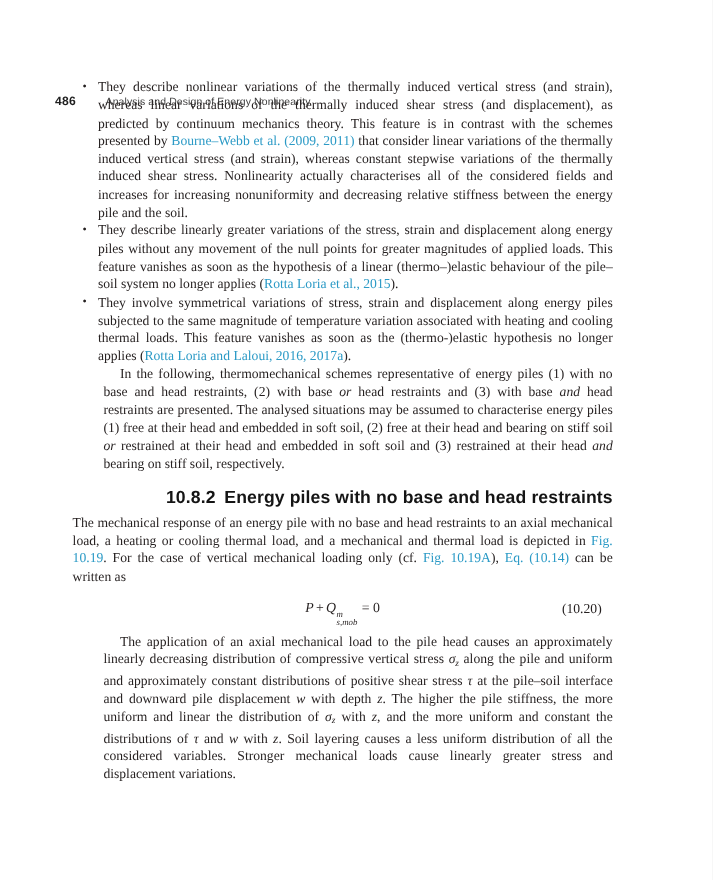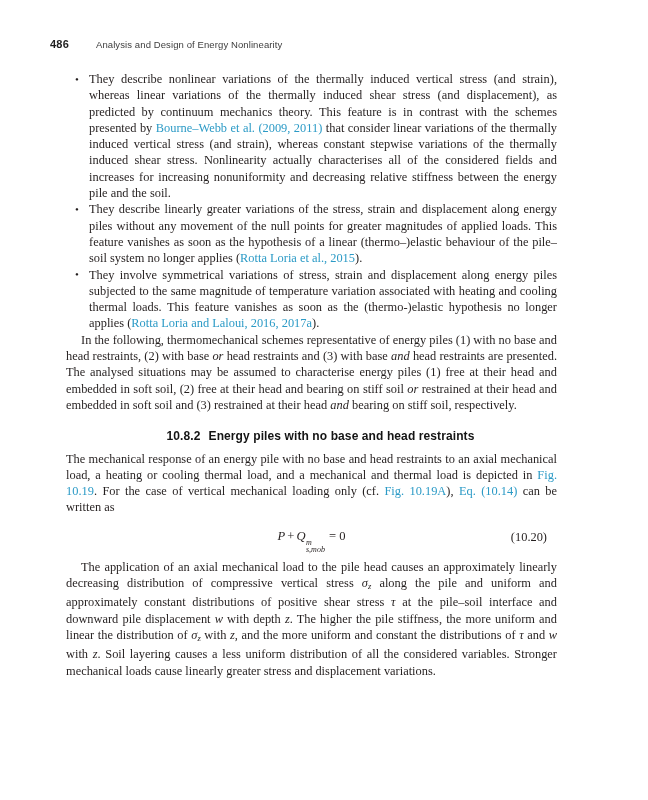--- a/index.html
+++ b/index.html
@@ -8,43 +8,43 @@
     background:#ffffff; overflow:hidden;
     font-family:"Liberation Serif", serif;
     color: var(--ink, #241f1f);
   }
   
   .page-header {
     position:absolute; top:38px; left:50px; right:60px;
     font-family:"Liberation Sans", sans-serif;
     display:flex; align-items:baseline;
   }
-  .page-num { font-weight:700; font-size:11px; color:#1e1e1e; letter-spacing:0.2px; }
+  .page-num { font-weight:700; font-size:11px; color:#1e1e1e; letter-spacing:0.2px;margin-top:48px; }
   .running-title { font-size:9.5px; color:#3d3d3d; margin-left:27px; letter-spacing:0.1px; }
 
   
   .body-col {
     position:absolute; top:71px; left:66px; width:491px;
     font-size:12.4px; line-height:16.3px; text-align:justify;
   }
 
   ul.bullets { margin:0; padding:0; list-style:none; }
   ul.bullets li { position:relative; padding-left:23px; }
   .bullet-marker {
     position:absolute; left:9px; top:-0.5px;
     font-size:11px; color:#241f1f;
   }
 
   p.para { margin:0; }
-  p.para.first-indent { text-indent:15px; }
+  p.para.first-indent { text-indent:15px;margin-left:28px; }
 
   h2.section-heading {
     font-family:"Liberation Sans", sans-serif;
-    font-size:12px; font-weight:700; color:#141414;
-    margin:15px 0 6px 18px; text-align:center; letter-spacing:0.1px;
+    font-size:16px; font-weight:700; color:#141414;
+    margin:15px 0 6px 18px; text-align:right; letter-spacing:0.1px;
   }
   .section-number { margin-right:8px; }
 
   
   .equation-row { position:relative; height:26px; margin:9px 0 8px 0;text-decoration:underline; }
   .eq-body {
     position:absolute; left:0; right:0; top:3px; text-align:center;
     font-size:12.6px; font-style:italic; white-space:nowrap;
   }
   .eq-plus, .eq-equals { font-style:normal; }

